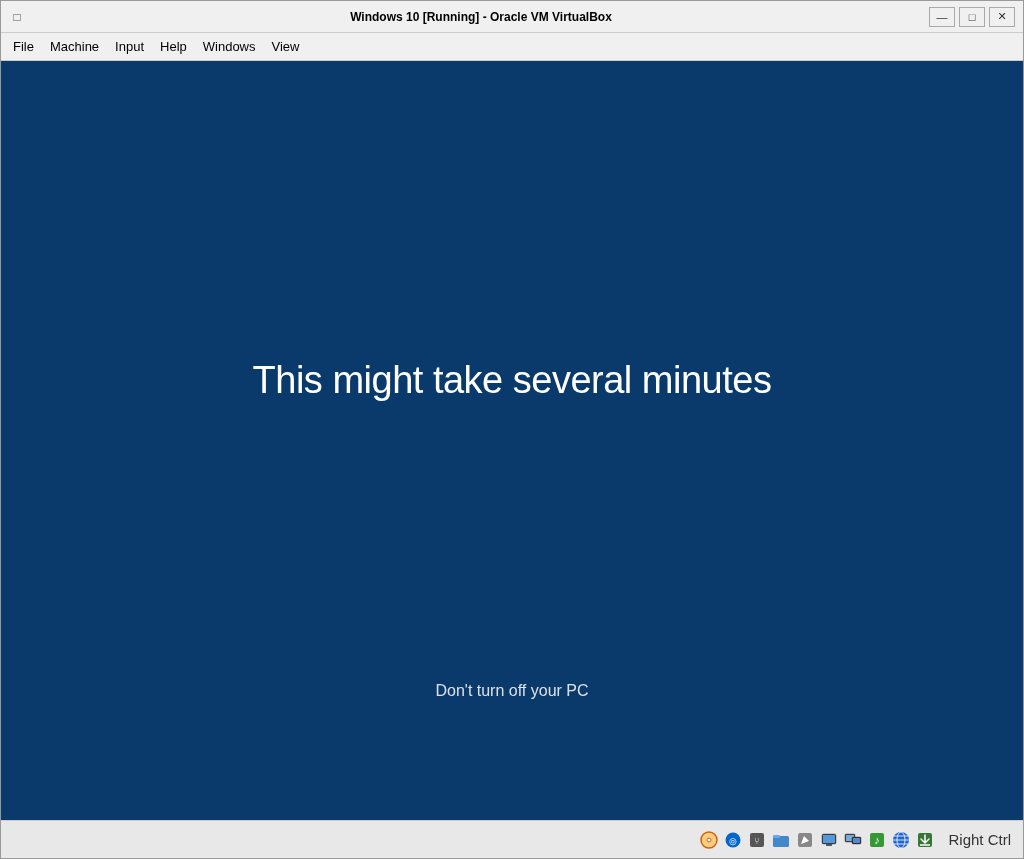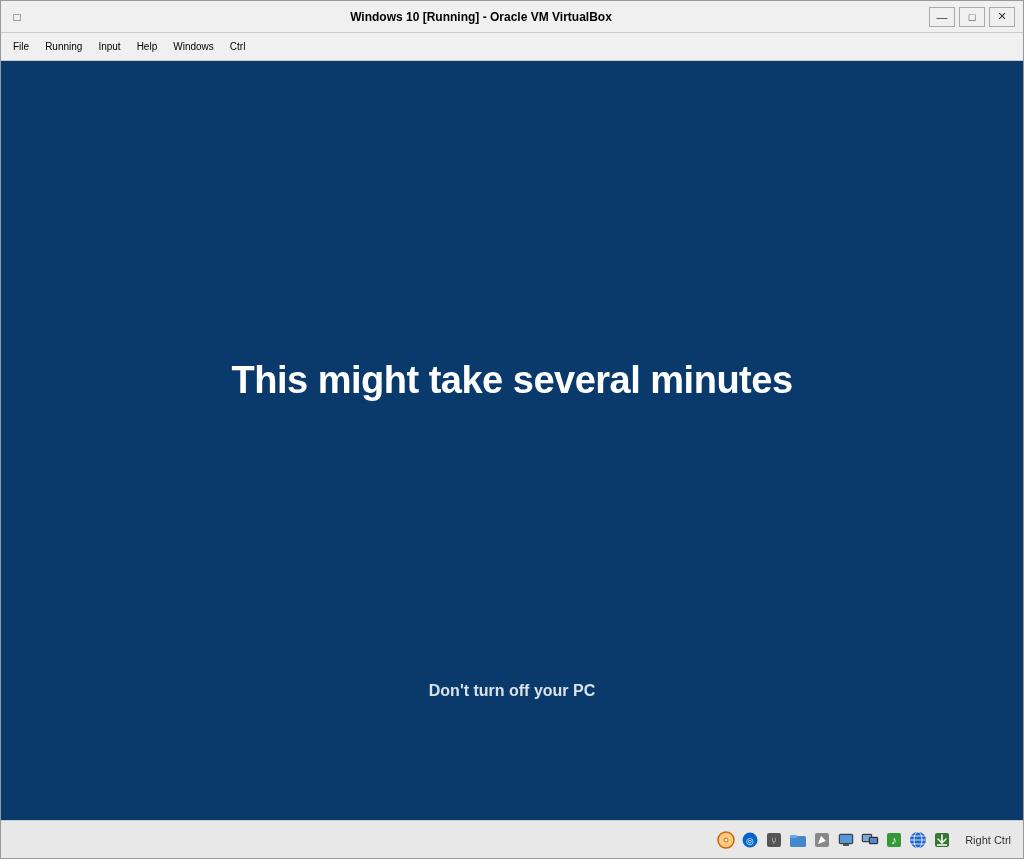--- a/index.html
+++ b/index.html
@@ -77,49 +77,49 @@
       background: #f0f0f0;
       display: flex;
       align-items: center;
       padding: 0 4px;
       border-bottom: 1px solid #ccc;
       flex-shrink: 0;
     }
 
     .menu-item {
       padding: 4px 8px;
-      font-size: 10px;
+      font-size: 13px;
       color: #000;
       cursor: pointer;
       border-radius: 2px;
     }
 
     .vm-screen {
       flex: 1;
       background: #0a3a6b;
       display: flex;
       flex-direction: column;
       align-items: center;
       justify-content: center;
       position: relative;
     }
 
     .main-message {
       color: white;
       font-size: 38px;
-      font-weight: 700;
+      font-weight: 400;
       text-align: center;
       margin-bottom: 120px;
       letter-spacing: -0.5px;
     }
 
     .sub-message {
       color: rgba(255,255,255,0.85);
       font-size: 16px;
-      font-weight: 700;
+      font-weight: 400;
       text-align: right;
       position: absolute;
       bottom: 120px;
       left: 50%;
       transform: translateX(-50%);
       white-space: nowrap;
     }
 
     .status-bar {
       height: 38px;
@@ -127,21 +127,21 @@
       border-top: 1px solid #ccc;
       display: flex;
       align-items: center;
       justify-content: flex-end;
       padding: 0 8px;
       gap: 4px;
       flex-shrink: 0;
     }
 
     .right-ctrl-label {
-      font-size: 11px;
+      font-size: 15px;
       color: #333;
       padding: 2px 4px;
       margin-left: 4px;
     }
 
     .status-bar-icons {
       display: flex;
       align-items: center;
       gap: 2px;
     }
@@ -172,25 +172,25 @@
     <div class="title-bar-title">Windows 10 [Running] - Oracle VM VirtualBox</div>
     <div class="title-bar-controls">
       <div class="title-bar-btn">—</div>
       <div class="title-bar-btn">□</div>
       <div class="title-bar-btn close">✕</div>
     </div>
   </div>
 
   <div class="menu-bar">
     <div class="menu-item">File</div>
-    <div class="menu-item">Running</div>
+    <div class="menu-item">Machine</div>
     <div class="menu-item">Input</div>
     <div class="menu-item">Help</div>
     <div class="menu-item">Windows</div>
-    <div class="menu-item">Ctrl</div>
+    <div class="menu-item">View</div>
   </div>
 
   <div class="vm-screen" style="background: rgb(10, 58, 107);">
     <div class="main-message">This might take several minutes</div>
     <div class="sub-message">Don't turn off your PC</div>
   </div>
 
   <div class="status-bar">
     <div class="status-bar-icons">
 

